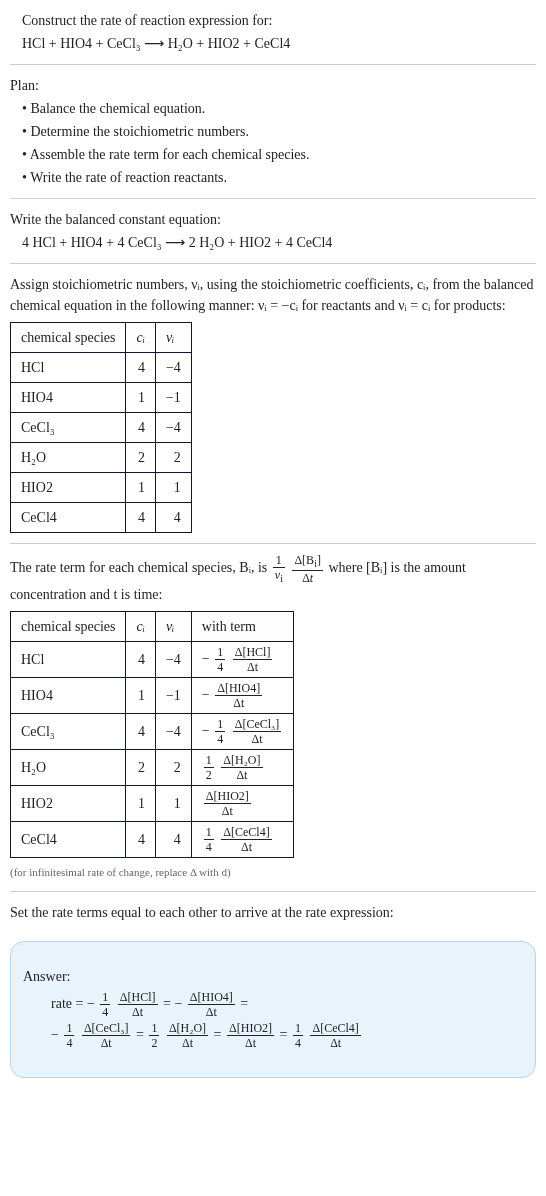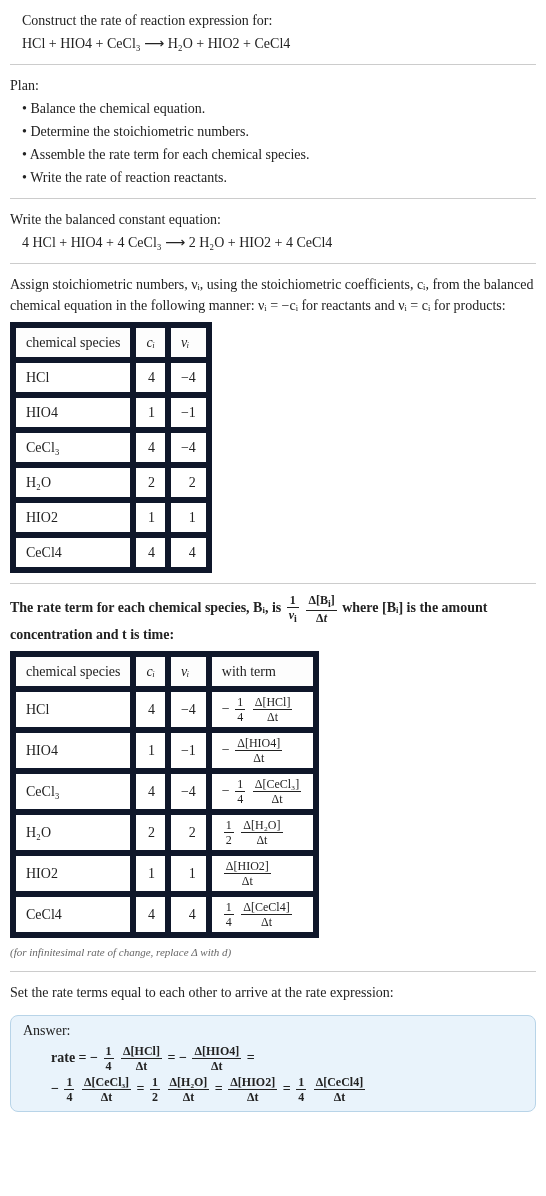--- a/index.html
+++ b/index.html
@@ -17,61 +17,60 @@
     border: none;
     border-top: 1px solid #ccc;
     margin: 10px 0;
   }
   .eqline { margin: 2px 12px; }
   table.data {
     border-collapse: collapse;
     margin: 6px 0;
   }
   table.data th, table.data td {
-    border: 6px solid #0f172a;
+    border: 1px solid #0f172a;
     padding: 4px 10px;
     text-align: left;
     vertical-align: middle;
   }
   table.data th {
     font-weight: normal;
     background: #fdfdfd;
   }
   table.data td.num { text-align: right; }
   .note {
     font-size: 11px;
     color: #666;
     margin-top: 2px;
-    font-style: italic;
   }
   .answerbox {
     background: #e9f3fb;
     border: 1px solid #b8d4e8;
-    border-radius: 8px;
-    padding: 4px 12px;
-    margin-top: 12px;
+    border-radius: 14px;
+    padding: 24px 12px;
+    margin-top: 18px;
   }
   .answerbox .ans-note {
     font-size: 11px;
     color: #555;
     margin-top: 4px;
     margin-left: 28px;
   }
   .frac {
     display: inline-block;
     vertical-align: middle;
     text-align: center;
     font-size: 12px;
     line-height: 1;
     margin: 0 2px;
   }
   .frac .num { display:block; padding: 0 2px 1px 2px; border-bottom:1px solid #222;}
   .frac .den { display:block; padding: 1px 2px 0 2px; text-align: center;}
   .sub { font-size: 10px; vertical-align: sub; }
-  .mathline { margin: 4px 0; font-weight: bold; }
+  .mathline { margin: 4px 0; }
   .ratewrap { margin-left: 28px; }
 </style>
 </head>
 <body>
 
 <div class="eqline">Construct the rate of reaction expression for:</div>
 <div class="eqline">HCl + HIO4 + CeCl₃  ⟶  H₂O + HIO2 + CeCl4</div>
 
 <hr class="sep">
 

